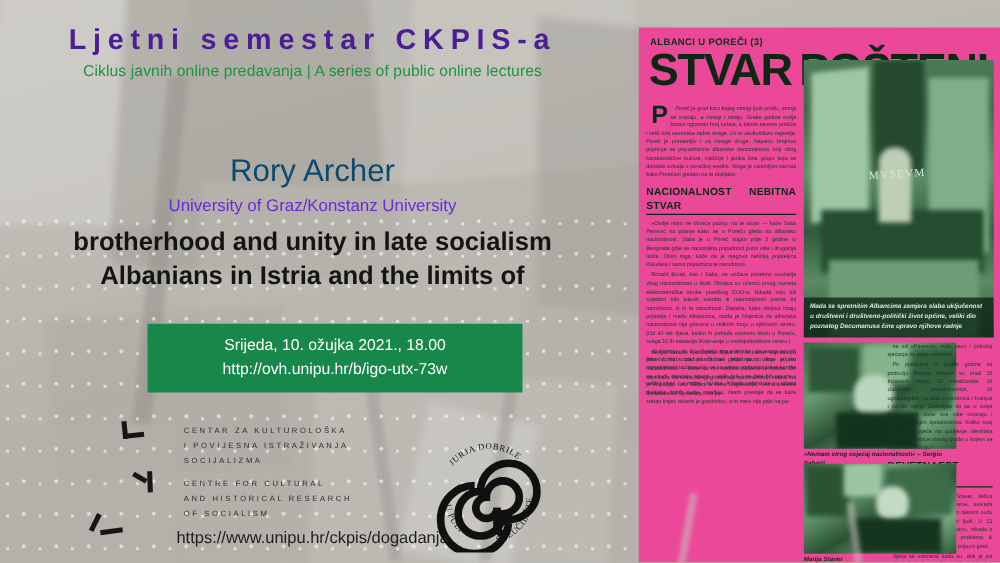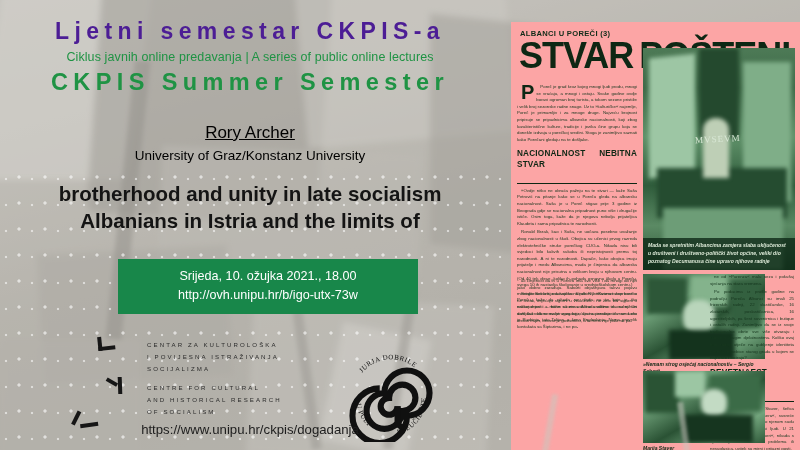--- a/index.html
+++ b/index.html
@@ -57,22 +57,22 @@
   .hdr-sub{
     font-size:12.5px; color:#1f9344; margin-top:5px; white-space:nowrap; letter-spacing:.1px;
   }
   .hdr-line2{
     font-size:23.5px; font-weight:bold; color:#1f9344; letter-spacing:5.4px;
     margin-top:5px; white-space:nowrap;
   }
 
   
   .speaker{ position:absolute; left:0; top:123px; width:500px; text-align:center; }
-  .speaker-name{ font-size:17px; color:#000000;text-decoration:underline; }
-  .speaker-aff{ font-size:13.5px; color:#000000; margin-top:5px; }
+  .speaker-name{ font-size:25px; color:#0c4a6e; }
+  .speaker-aff{ font-size:13.5px; color:#6d28d9; margin-top:5px; }
 
   
   .lecture-title{
     position:absolute; left:24px; top:180px; width:452px; text-align:center;
     font-size:20.5px; font-weight:bold; color:#141414; line-height:1.33;
   }
 
   
   .infobox{
     position:absolute; left:118px; top:259px; width:300px; height:55px;
@@ -111,21 +111,21 @@
 
   
   .footer-url{
     position:absolute; left:0px; top:422px; width:500px; text-align:center;
     font-size:13.2px; color:#1d1d1d;
   }
 
   
   .news{
     position:absolute; left:511px; top:22px; width:289px; height:428px;
-    background:#fca5a5; overflow:hidden;
+    background:#ec4899; overflow:hidden;
     font-family:"Liberation Sans", sans-serif; color:#14331d;
   }
   .news-inner{ position:absolute; inset:0; padding:5px 6px; }
 
   .news-kicker{
     font-size:7.6px; font-weight:bold; letter-spacing:.3px; color:#102c18;
     margin:2px 0 1px 3px;
   }
   .news-head{
     display:flex; align-items:flex-start; gap:6px; height:42px; margin:0 0 4px 2px;
@@ -157,21 +157,21 @@
   }
 
   .col{ position:absolute; font-size:4.35px; line-height:1.52; color:#17371f; text-align:justify; }
   .col p{ margin-bottom:2px; text-indent:4px; }
   .dropcap{
     float:left; font-size:20px; line-height:.78; font-weight:bold;
     margin:1px 2px 0 0; color:#0e2714;
   }
   .subhead{
     font-size:8.2px; font-weight:bold; color:#0e2714; letter-spacing:.2px;
-    border-bottom:1px solid #0e2714; padding-bottom:13px; margin:6px 0 4px 0;
+    border-bottom:1px solid #0e2714; padding-bottom:1px; margin:6px 0 4px 0;
     line-height:1.25;
   }
 
   .photo{ position:absolute; overflow:hidden;
     background:linear-gradient(150deg,#3d6b49 0%,#6b9c75 30%,#2a5234 55%,#73a57d 78%,#2f5a3a 100%); }
   .photo .blob{ position:absolute; filter:blur(2px); }
   .cap{ font-size:5px; font-style:italic; font-weight:bold; color:#0e2714; line-height:1.45; }
   
   .overlay-leg{ position:absolute; background:rgba(200,198,192,.55); filter:blur(1.5px); }
 </style>
@@ -194,21 +194,20 @@
     <div class="bg-shape s11"></div>
     <div class="bg-shape s12"></div>
   </div>
   <div class="bg-veil"></div>
   <div class="dots"></div>
   <div class="dots2"></div>
 
   <div class="header">
     <div class="hdr-line1">Ljetni semestar CKPIS-a</div>
     <div class="hdr-sub">Ciklus javnih online predavanja  |  A series of public online lectures</div>
-    <div class="hdr-line2">CKPIS Summer Semester</div>
   </div>
 
   <div class="speaker">
     <div class="speaker-name">Rory Archer</div>
     <div class="speaker-aff">University of Graz/Konstanz University</div>
   </div>
 
   <div class="lecture-title">
     <div>brotherhood and unity in late socialism</div>
     <div>Albanians in Istria and the limits of</div>

